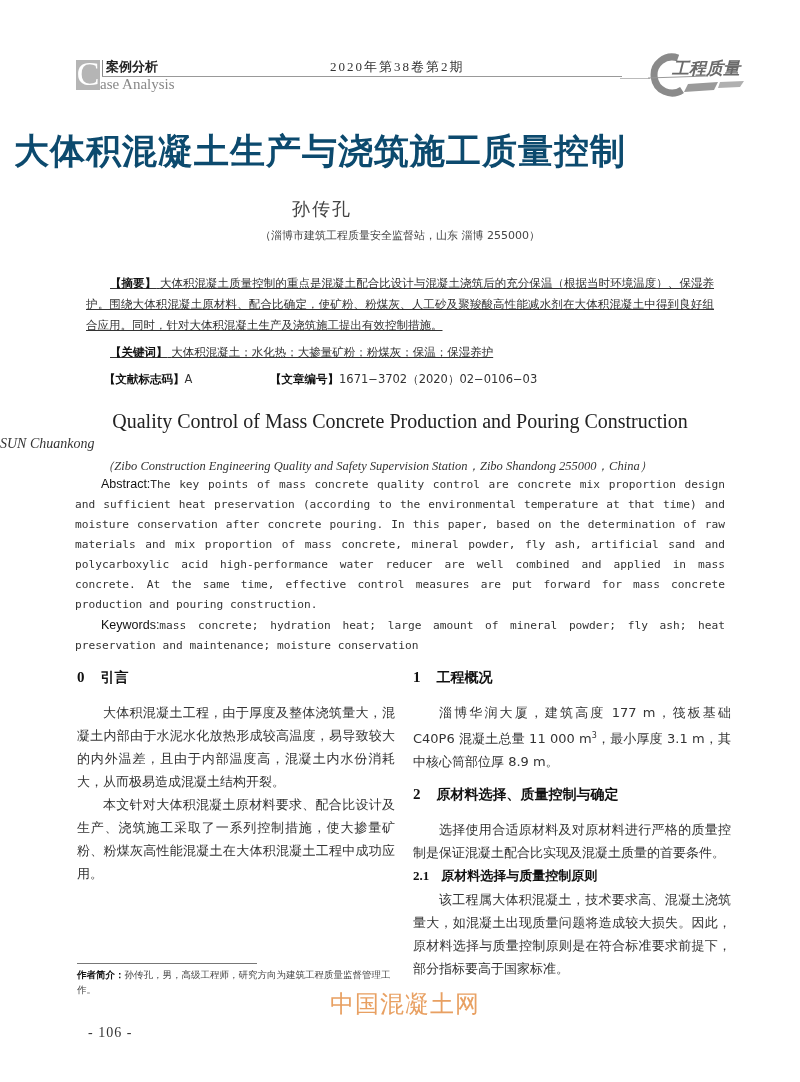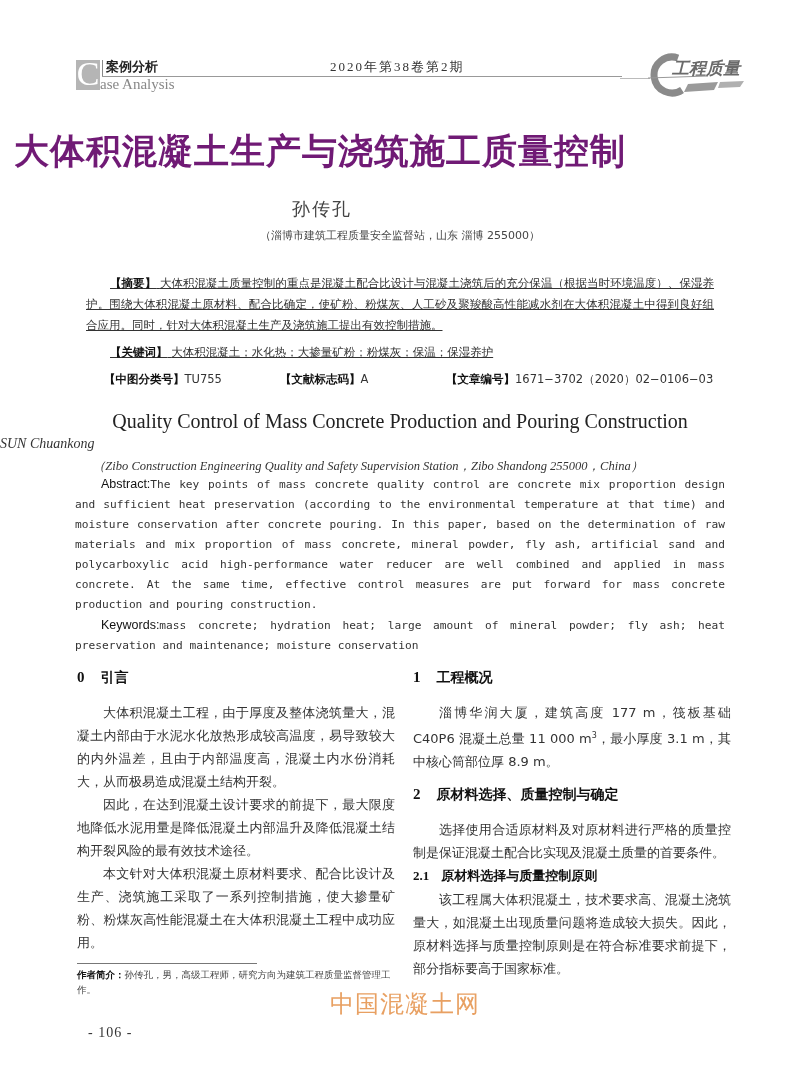--- a/index.html
+++ b/index.html
@@ -14,35 +14,35 @@
     .hdr-c-letter { left: 76px; top: 56px; width: 24px; font-family: "Liberation Serif", serif; font-size: 34px; color: #fff; line-height: 36px; text-align: center; }
     .hdr-cat { left: 106px; top: 58px; font-family: "DejaVu Sans", sans-serif; font-weight: bold; font-size: 13px; color: #222; }
     .hdr-cat-en { left: 100px; top: 76px; font-family: "Liberation Serif", serif; font-size: 15px; color: #888; }
     .hdr-vline { left: 102px; top: 60px; width: 1px; height: 16px; background: #888; }
     .hdr-rule { left: 102px; top: 76px; width: 520px; height: 1px; background: #999; }
     .hdr-rule2 { left: 620px; top: 78px; width: 30px; height: 1px; background: #bbb; }
     .hdr-issue { left: 330px; top: 58px; font-family: "Liberation Serif", serif; font-size: 13px; letter-spacing: 2px; color: #333; }
     .logo { left: 648px; top: 52px; width: 110px; height: 46px; }
 
     
-    .title { left: 0; width: 640px; top: 128px; text-align: center; font-family: "DejaVu Sans", sans-serif; font-weight: bold; font-size: 35px; letter-spacing: 1px; color: #701a75; }
+    .title { left: 0; width: 640px; top: 128px; text-align: center; font-family: "DejaVu Sans", sans-serif; font-weight: bold; font-size: 35px; letter-spacing: 1px; color: #0c4a6e; }
     .author { left: 0; width: 644px; top: 197px; text-align: center; font-size: 18px; color: #444; letter-spacing: 2px; }
     .affil { left: 0; width: 800px; top: 228px; text-align: center; font-family: "DejaVu Sans", sans-serif; font-size: 11px; color: #444; }
 
     
     .cn-block { left: 80px; width: 640px; top: 267px; font-family: "DejaVu Sans", sans-serif; font-size: 11.5px; line-height: 21px; color: #333; }
     .cn-block p { margin: 6px; text-indent: 24px; text-align: justify; text-decoration: underline; }
     .lbl { font-weight: bold; color: #111; }
     .meta-row { display: flex; margin-left: 24px; }
     .meta-row span.cell { display: inline-block; }
 
     
     .en-title { left: 0; width: 800px; top: 410px; text-align: center; font-family: "Liberation Serif", serif; font-size: 20px; color: #222; }
     .en-author { left: 0; width: 800px; top: 436px; text-align: left; font-family: "Liberation Serif", serif; font-style: italic; font-size: 14px; color: #333; }
-    .en-affil { left: 0; width: 736px; top: 458px; text-align: center; font-family: "Liberation Serif", serif; font-style: italic; font-size: 12.5px; color: #333; }
+    .en-affil { left: 0; width: 736px; top: 458px; text-align: center; font-family: "Liberation Serif", serif; font-style: italic; font-size: 12.5px; color: #333; padding-left: 9px; }
     .en-abs { left: 75px; width: 650px; top: 472px; font-family: "DejaVu Sans Mono", "Liberation Mono", monospace; font-size: 11.2px; line-height: 20px; color: #333; text-align: justify; }
     .en-abs p { margin: 0; text-indent: 26px; }
     .en-lbl { font-family: "Liberation Sans", sans-serif; font-size: 12.5px; color: #111; }
 
     
     .col { width: 318px; font-family: "DejaVu Sans", sans-serif; font-size: 13px; line-height: 23px; color: #333; }
     .col p { margin: 0; text-indent: 26px; text-align: justify; }
     .col-left { left: 77px; top: 666px; }
     .col-right { left: 413px; top: 666px; }
     .h1 { font-family: "DejaVu Sans", sans-serif; font-weight: bold; font-size: 14px; color: #111; margin: 0 0 12px 0; }
@@ -84,23 +84,20 @@
 <div class="abs cn-block">
   <p>
     <span class="lbl">【摘要】</span>
     <span>大体积混凝土质量控制的重点是混凝土配合比设计与混凝土浇筑后的充分保温（根据当时环境温度）、保湿养护。围绕大体积混凝土原材料、配合比确定，使矿粉、粉煤灰、人工砂及聚羧酸高性能减水剂在大体积混凝土中得到良好组合应用。同时，针对大体积混凝土生产及浇筑施工提出有效控制措施。</span>
   </p>
   <p>
     <span class="lbl">【关键词】</span>
     <span>大体积混凝土；水化热；大掺量矿粉；粉煤灰；保温；保湿养护</span>
   </p>
   <div class="meta-row">
-    <span class="cell" style="width:176px">
-      <span class="lbl">【中图分类号】</span><span>TU755</span>
-    </span>
     <span class="cell" style="width:166px">
       <span class="lbl">【文献标志码】</span><span>A</span>
     </span>
     <span class="cell">
       <span class="lbl">【文章编号】</span><span>1671−3702（2020）02−0106−03</span>
     </span>
   </div>
 </div>
 
 <div class="abs en-title">Quality Control of Mass Concrete Production and Pouring Construction</div>
@@ -113,21 +110,20 @@
   <p>
     <span class="en-lbl">Keywords:</span><span>mass concrete; hydration heat; large amount of mineral powder; fly ash; heat preservation and maintenance; moisture conservation</span>
   </p>
 </div>
 
 <div class="abs col col-left">
   <div class="h1">
     <span class="num">0</span><span>引言</span>
   </div>
   <p>大体积混凝土工程，由于厚度及整体浇筑量大，混凝土内部由于水泥水化放热形成较高温度，易导致较大的内外温差，且由于内部温度高，混凝土内水份消耗大，从而极易造成混凝土结构开裂。</p>
-  <p>因此，在达到混凝土设计要求的前提下，最大限度地降低水泥用量是降低混凝土内部温升及降低混凝土结构开裂风险的最有效技术途径。</p>
   <p>本文针对大体积混凝土原材料要求、配合比设计及生产、浇筑施工采取了一系列控制措施，使大掺量矿粉、粉煤灰高性能混凝土在大体积混凝土工程中成功应用。</p>
 </div>
 
 <div class="abs col col-right">
   <div class="h1">
     <span class="num">1</span><span>工程概况</span>
   </div>
   <p><span>淄博华润大厦，建筑高度 177 m，筏板基础 C40P6 混凝土总量 11 000 m</span><sup style="font-size:8px">3</sup><span>，最小厚度 3.1 m，其中核心筒部位厚 8.9 m。</span></p>
   <div class="sp"></div>
   <div class="h1">

